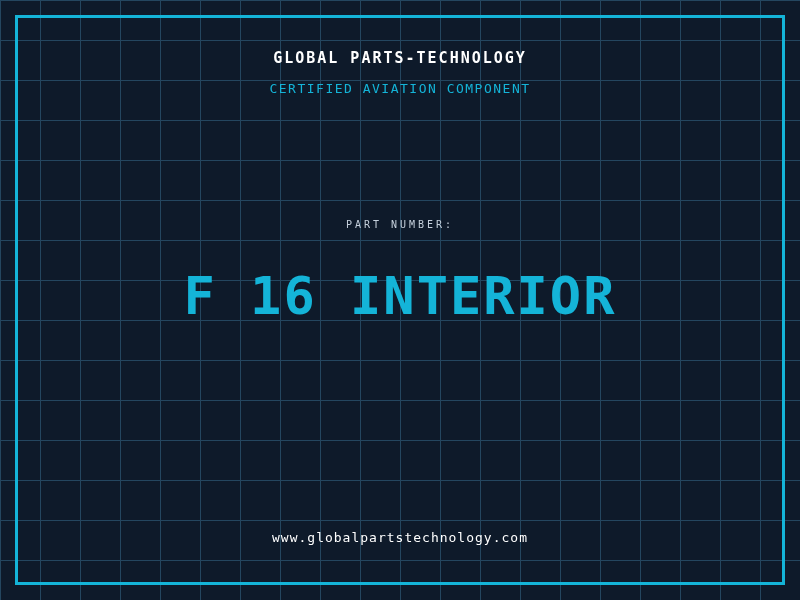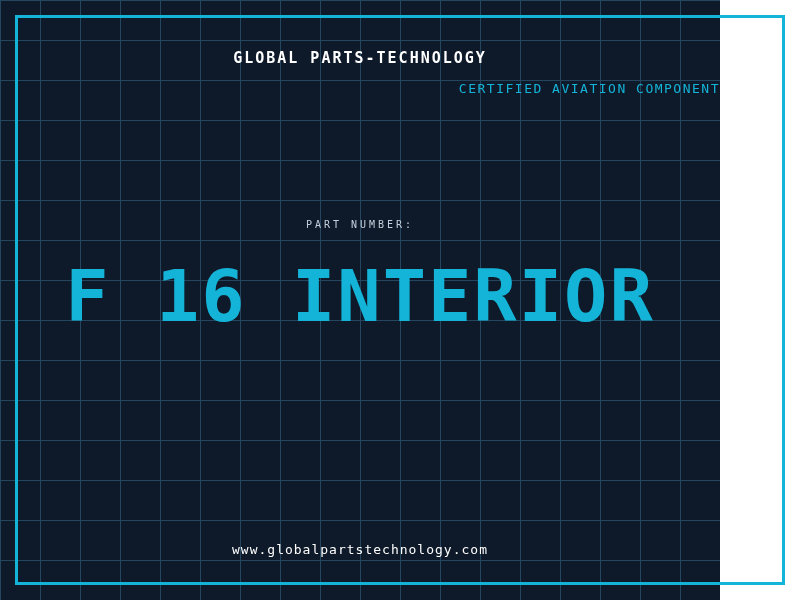--- a/index.html
+++ b/index.html
@@ -6,21 +6,21 @@
 
   html, body {
     width: 800px;
     height: 600px;
     overflow: hidden;
     font-family: "DejaVu Sans Mono", "Liberation Mono", monospace;
   }
 
   .blueprint {
     position: relative;
-    width: 720px;
+    width: 800px;
     height: 600px;
     background-color: var(--bg, #0e1a2a);
     
     background-image:
       linear-gradient(to right, var(--grid, #24465f) 1px, transparent 1px),
       linear-gradient(to bottom, var(--grid, #24465f) 1px, transparent 1px);
     background-size: 40px 40px;
     background-position: 0 0;
   }
 
@@ -48,41 +48,40 @@
     font-weight: bold;
     letter-spacing: 2px;
     color: var(--white, #ffffff);
   }
 
   .tagline {
     top: 81px;
     font-size: 13px;
     letter-spacing: 1.5px;
     color: var(--accent, #14b4d8);
-    text-align: right;
   }
 
   .part-label {
     top: 219px;
     font-size: 10px;
     letter-spacing: 3px;
     color: var(--muted, #c5d0dc);
   }
 
   .part-number {
     top: 254px;
-    font-size: 72px;
+    font-size: 52px;
     line-height: 84px;
     font-weight: bold;
     letter-spacing: 2px;
     color: var(--accent, #14b4d8);
   }
 
   .website {
-    top: 542px;
+    top: 530px;
     font-size: 13px;
     letter-spacing: 1px;
     color: var(--white, #ffffff);
     text-align: center;
   }
 </style>
 </head>
 <body>
 
 <div class="blueprint">

